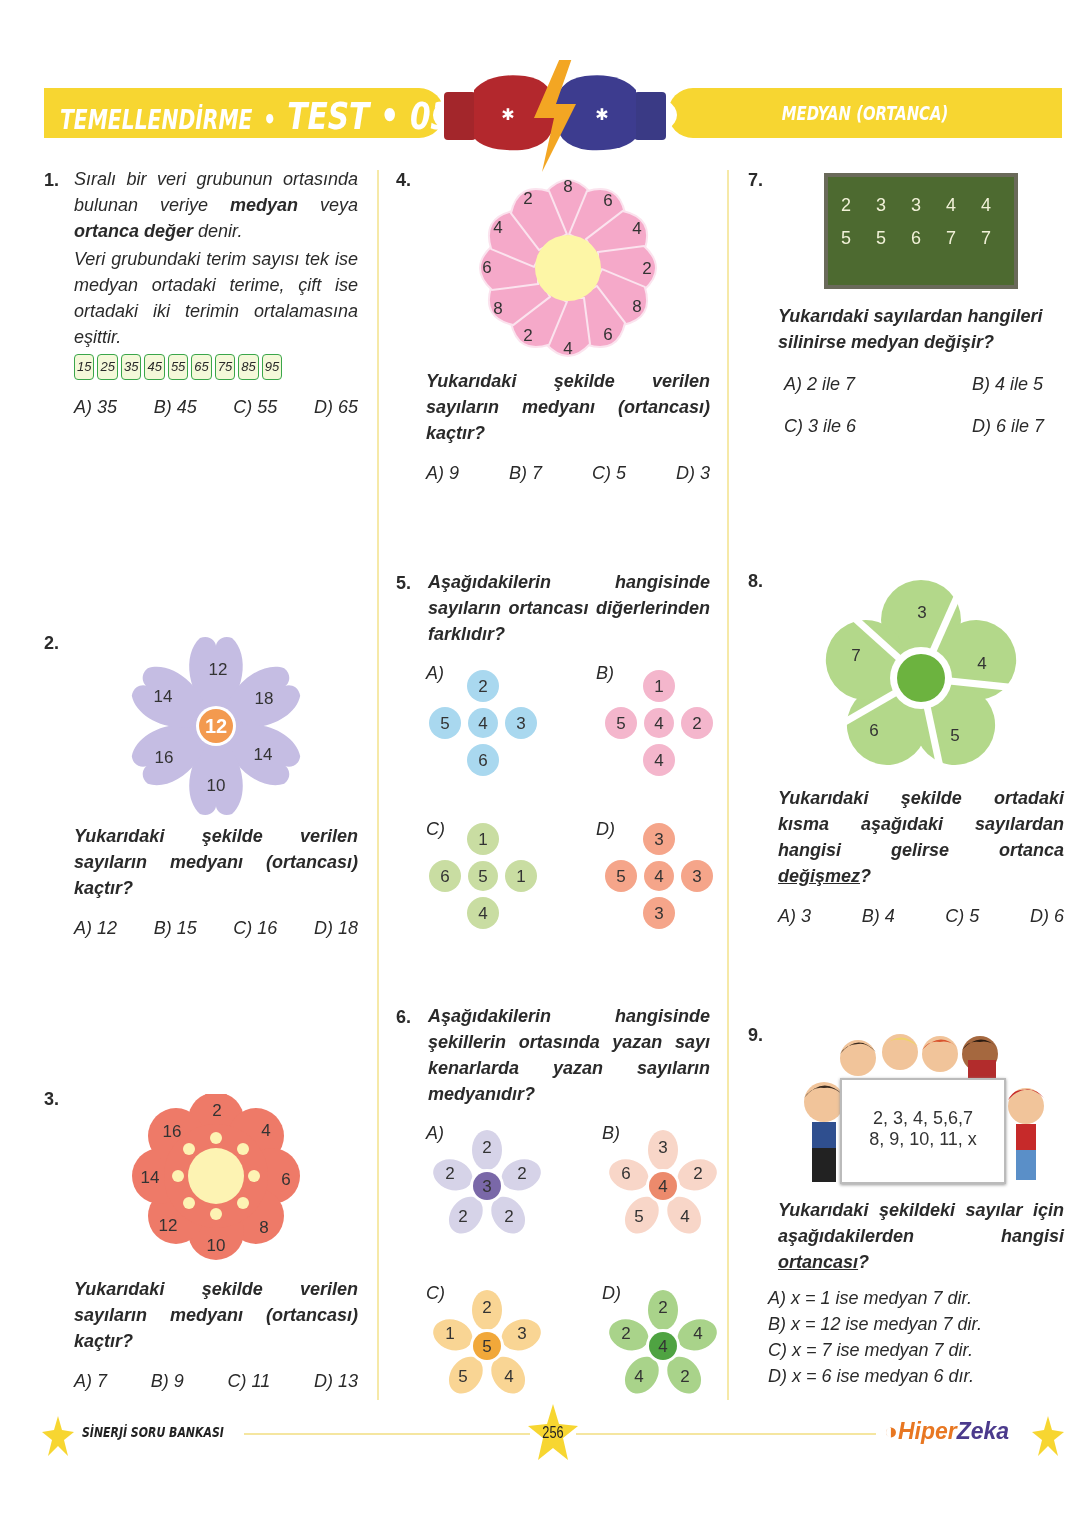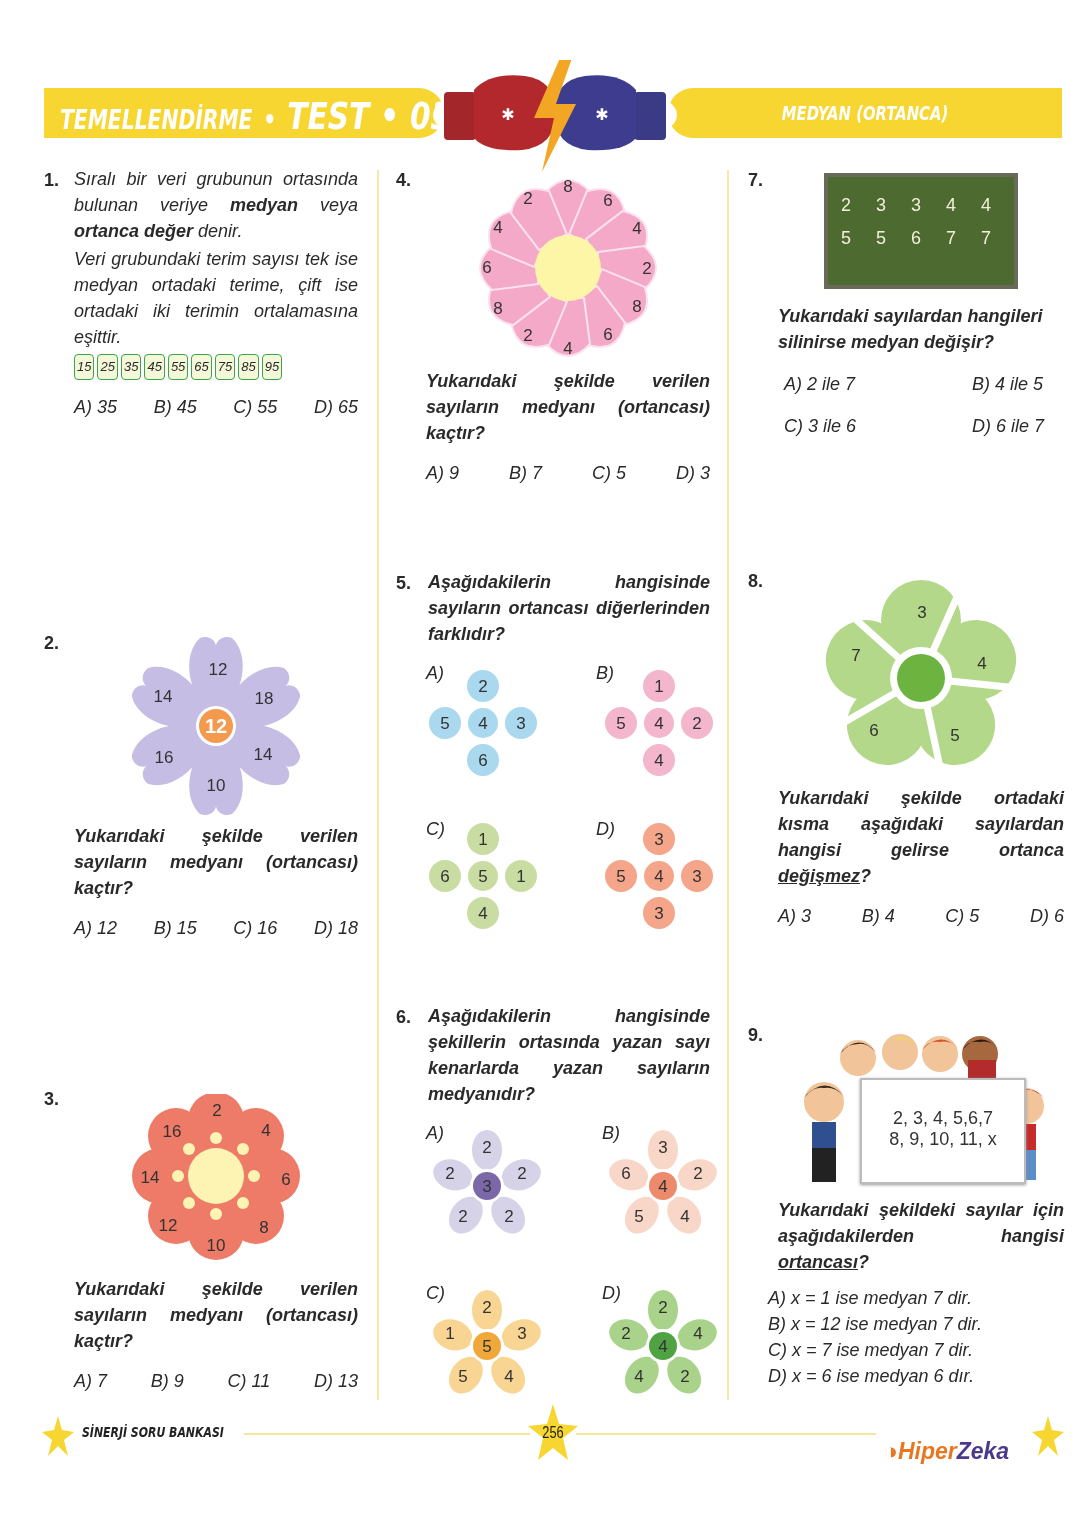--- a/index.html
+++ b/index.html
@@ -29,28 +29,28 @@
 
   .boxes { display: flex; gap: 3px; margin: 4px 0 6px; }
   .box { border: 1.5px solid #3aa64a; border-radius: 4px; background: #f4f8d9; padding: 0 2px; font-size: 13px; line-height: 24px; }
 
   .flower-num { font-family: "Liberation Sans", sans-serif; font-size: 17px; fill: #333; text-anchor: middle; dominant-baseline: central; }
 
   .chalk { position: absolute; left: 824px; top: 173px; width: 194px; height: 116px; background: #4d6a30; border: 4px solid #6a6a5a; }
   .chalk-row { color: #f1f1d8; font-size: 18px; text-align: center; letter-spacing: 10px; margin-top: 18px; }
   .chalk-row + .chalk-row { margin-top: 12px; }
 
-  .board { position: absolute; left: 860px; top: 1078px; width: 166px; height: 106px; background: #fff; border: 2px solid #bbb; box-shadow: 0 1px 3px #999; }
+  .board { position: absolute; left: 840px; top: 1078px; width: 166px; height: 106px; background: #fff; border: 2px solid #bbb; box-shadow: 0 1px 3px #999; }
   .board-line { font-size: 18px; text-align: center; color: #333; }
   .board-line:first-child { margin-top: 28px; }
 
   .footer-line { position: absolute; top: 1433px; height: 2px; background: #f5e6a0; }
   .footer-left { position: absolute; left: 82px; top: 1424px; font-family: "DejaVu Sans", sans-serif; font-style: italic; font-weight: bold; font-size: 14px; transform: scaleX(0.78); transform-origin: left; color: #222; }
   .page-num { position: absolute; left: 530px; top: 1424px; width: 46px; text-align: center; font-size: 16px; color: #222; transform: scaleX(0.8);}
-  .logo { position: absolute; left: 884px; top: 1418px; font-weight: bold; font-size: 23px; font-style: italic; margin-top: 20px; }
+  .logo { position: absolute; left: 884px; top: 1418px; font-weight: bold; font-size: 23px; font-style: italic; }
   .logo .a { color: #e87722; }
   .logo .b { color: #4b3a8c; }
 </style>
 </head>
 <body>
 
 <div class="band left"></div>
 <div class="band right"></div>
 <div class="band-title">
   <span class="small">TEMELLENDİRME</span>

